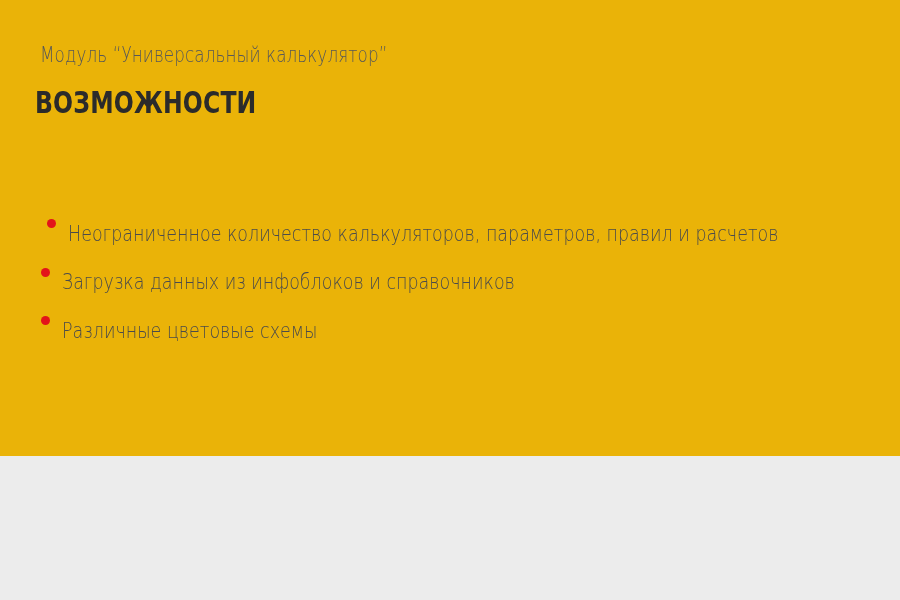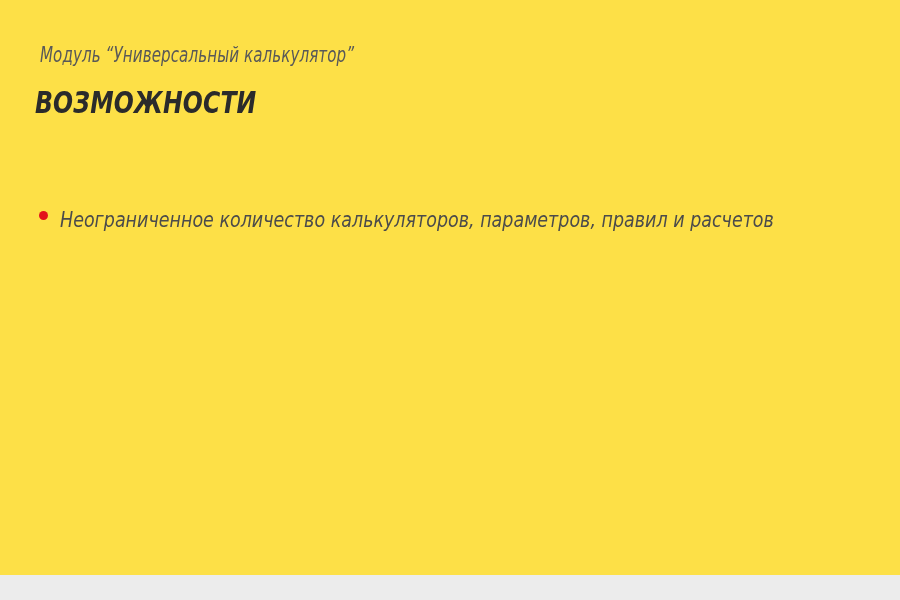--- a/index.html
+++ b/index.html
@@ -9,24 +9,23 @@
   body {
     width: 900px;
     height: 600px;
     background: #ececec;
     font-family: "Liberation Sans", sans-serif;
     overflow: hidden;
   }
   .slide {
     position: relative;
     width: 900px;
-    height: 575px;
-    background: #fde047;
+    height: 456px;
+    background: #eab308;
     box-sizing: border-box;
-    font-style: italic;
   }
 
   
   .header {
     position: absolute;
     left: 0;
     top: 40px;
     width: 900px;
   }
   .subtitle {
@@ -65,23 +64,23 @@
     top: 198px;
     width: 900px;
     margin: 0;
     padding: 0;
     list-style: none;
   }
   .feature-item {
     position: relative;
     height: 36.5px;
     padding-left: 50px;
-    margin: 4px;
+    margin: 12px;
     display: flex;
-    align-items: center;
+    align-items: flex-end;
   }
   .feature-item.first-indent {
     padding-left: 56px;
   }
   .bullet-dot {
     position: absolute;
     left: 29px;
     top: 9px;
     width: 9px;
     height: 9px;
@@ -114,21 +113,29 @@
     <h1 class="heading">ВОЗМОЖНОСТИ</h1>
   </div>
 
   <ul class="features">
 
     <li class="feature-item first-indent">
       <span class="bullet-dot"></span>
       <span class="feature-text">Неограниченное количество калькуляторов, параметров, правил и расчетов</span>
     </li>
 
+    <li class="feature-item">
+      <span class="bullet-dot"></span>
+      <span class="feature-text">Загрузка данных из инфоблоков и справочников</span>
+    </li>
 
 
 
 
 
+    <li class="feature-item">
+      <span class="bullet-dot"></span>
+      <span class="feature-text">Различные цветовые схемы</span>
+    </li>
 
   </ul>
 
 </div>
 
 </body></html>

